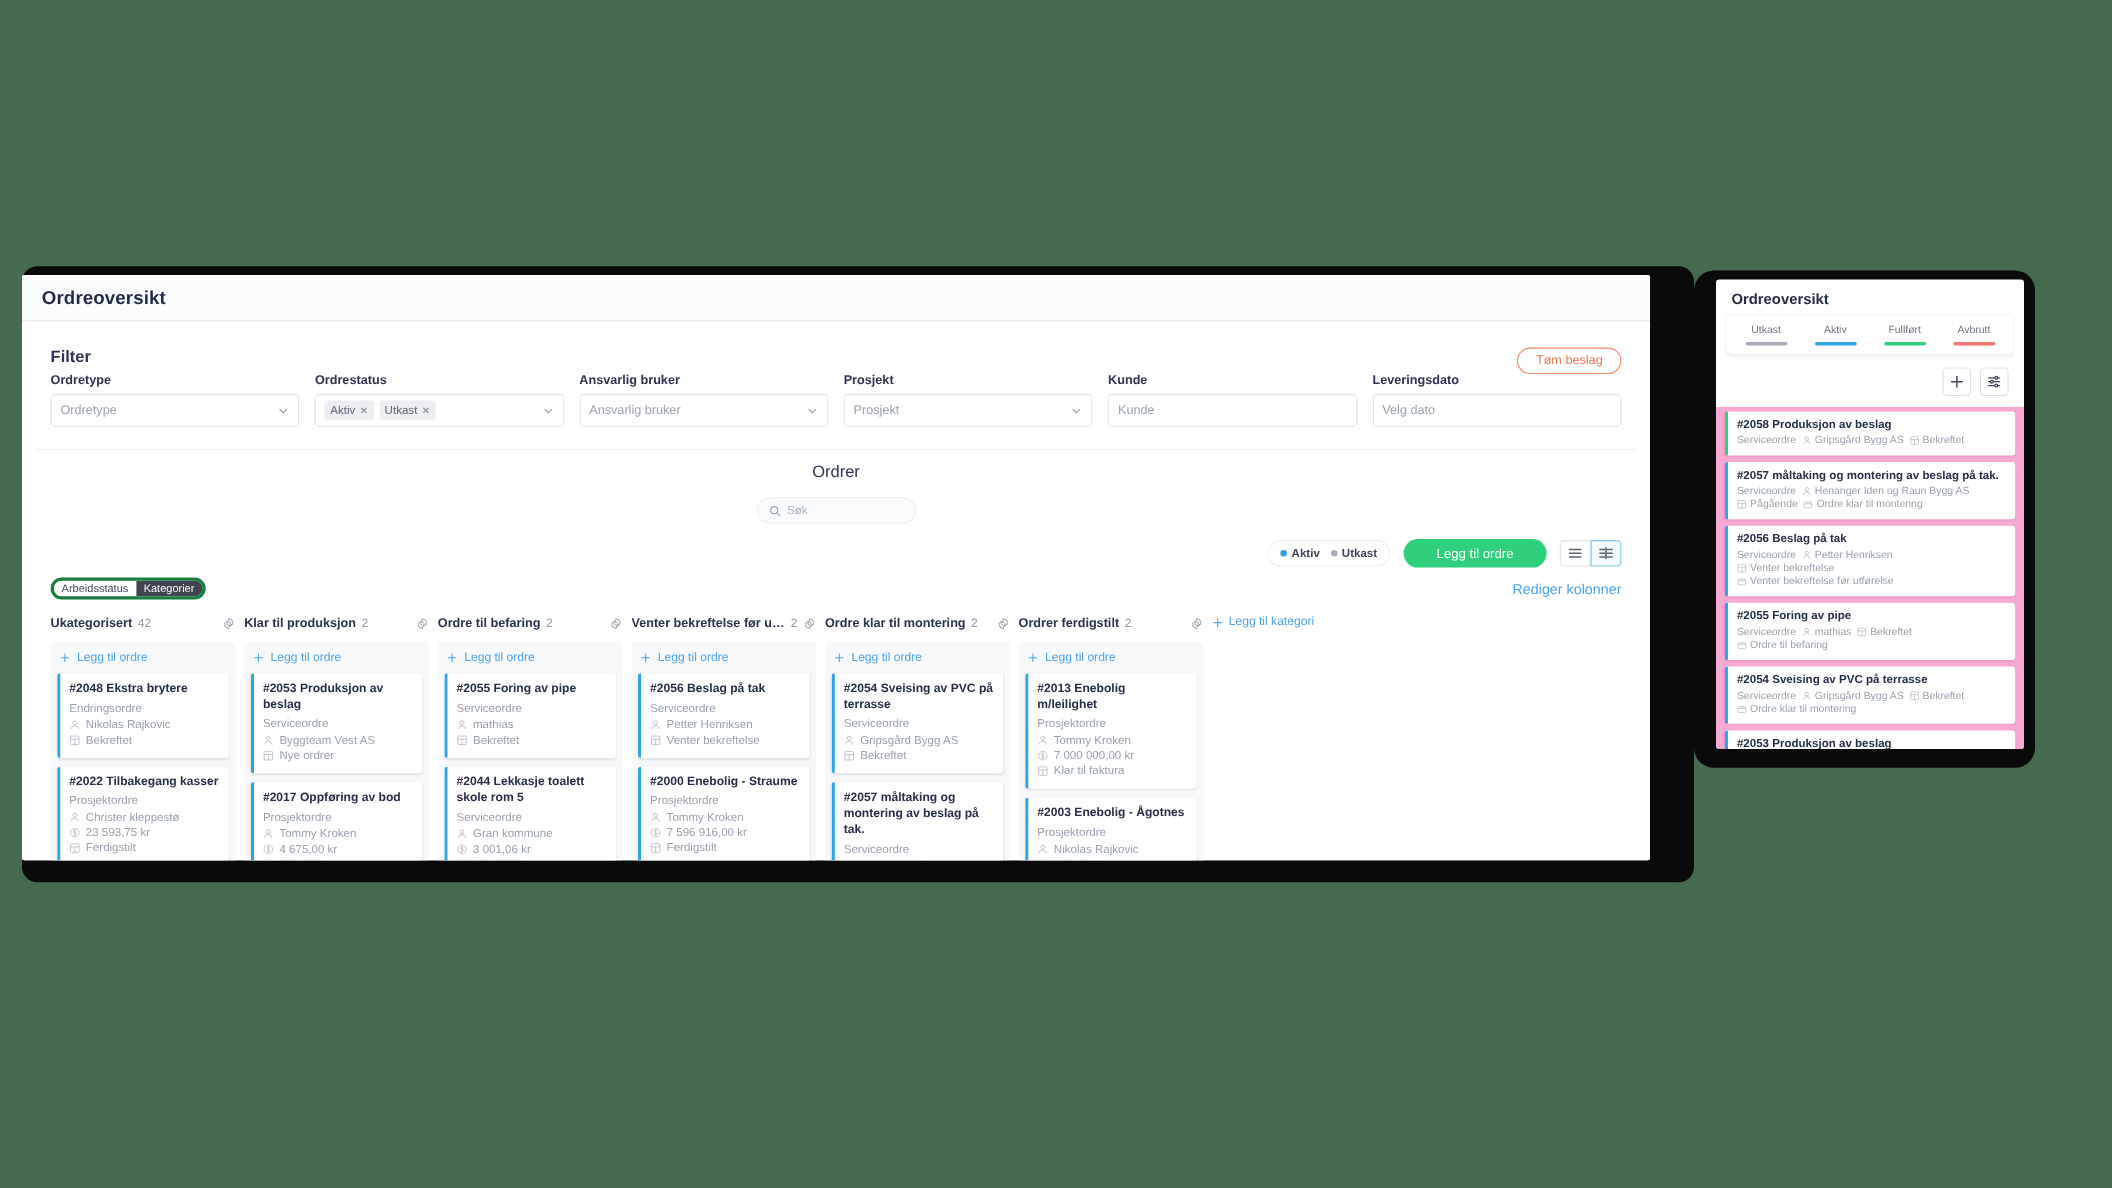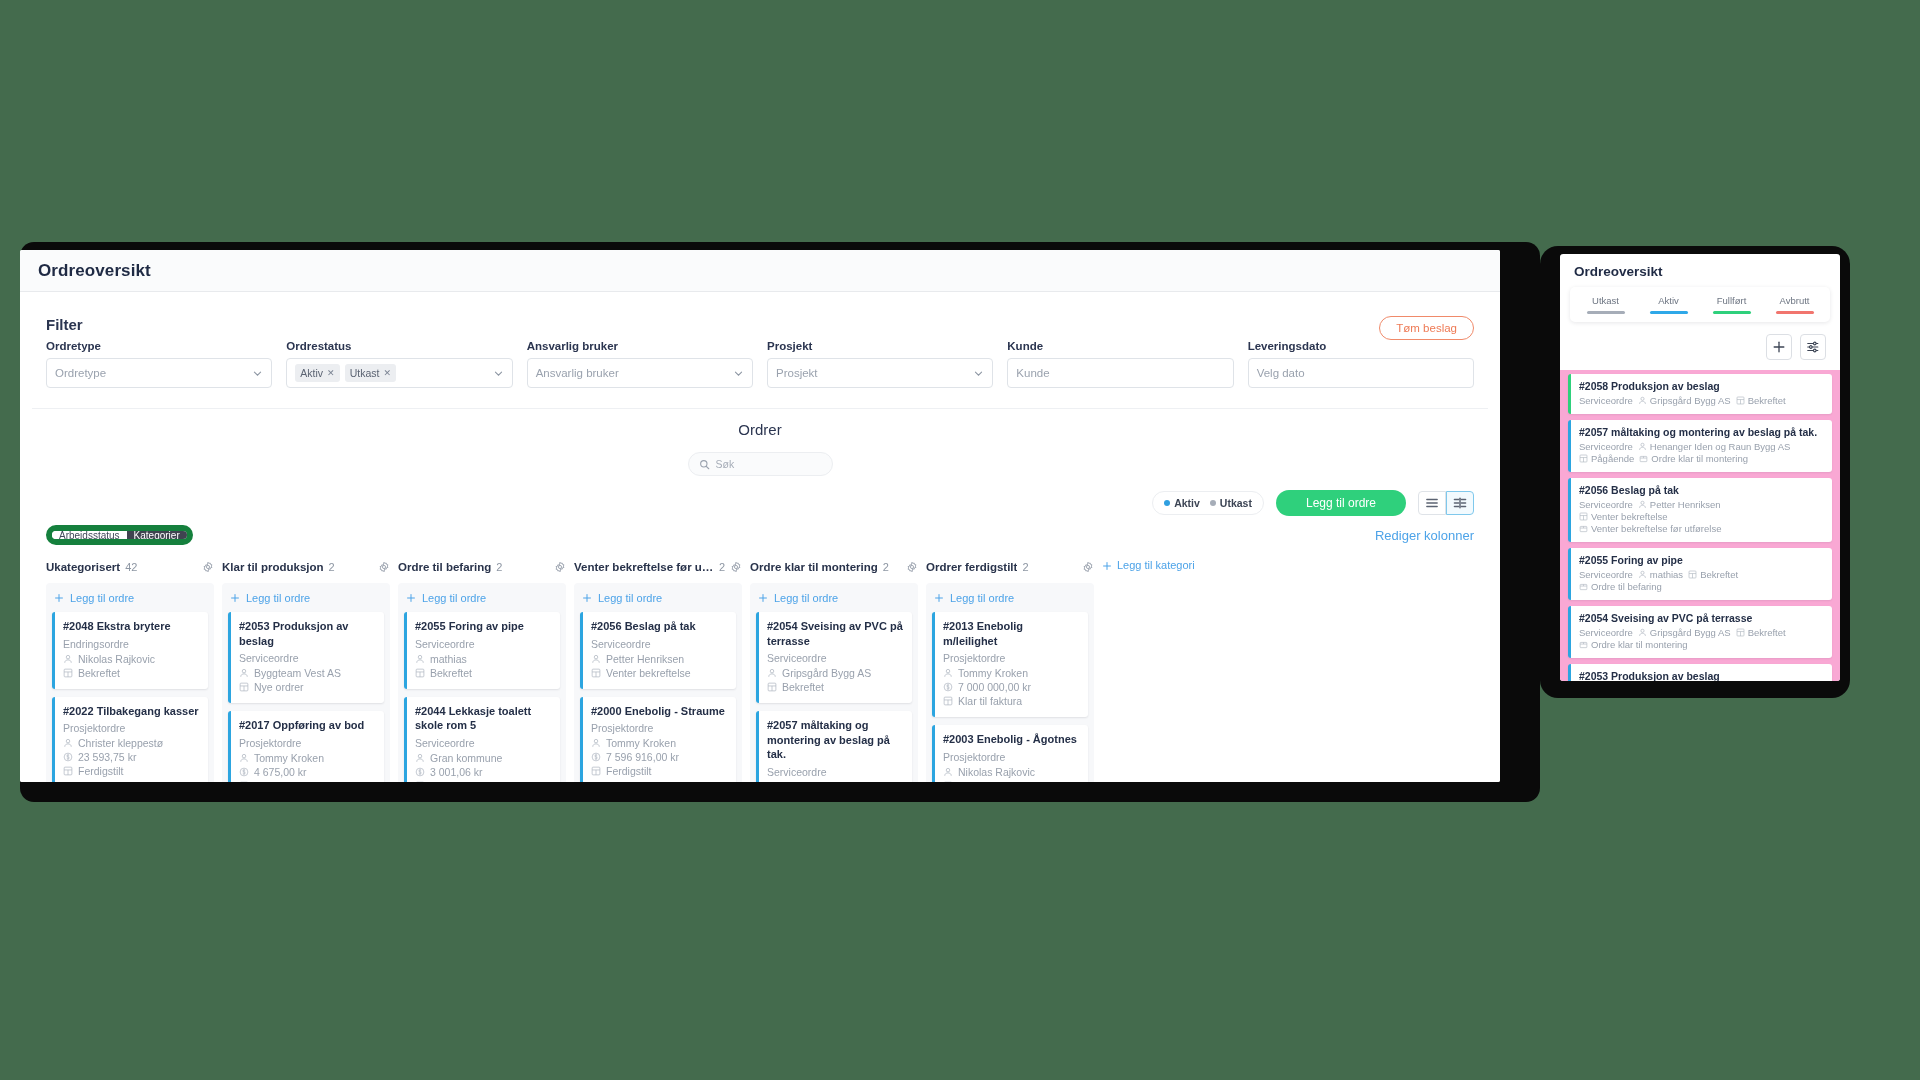--- a/index.html
+++ b/index.html
@@ -137,21 +137,21 @@
     border: 1px solid #dfe3e8;
     background: #fff;
     display: flex; align-items: center; justify-content: center;
     cursor: pointer;
   }
   .view-btn:first-child { border-radius: 4px 0 0 4px; }
   .view-btn:last-child { border-radius: 0 4px 4px 0; border-color: #7fc8ec; background: #f2fafe; }
 
   .subtoolbar { display: flex; align-items: center; margin-top: 9px; }
   .segmented {
-    display: inline-flex; border: 6px solid #15803d;
+    display: inline-flex; border: 3px solid #15803d;
     border-radius: 13px; overflow: hidden; height: 20px;
   }
   .seg {
     font-size: 10px; padding: 0 7px;
     display: flex; align-items: center;
     color: #40485a; background: #fff; cursor: pointer;
   }
   .seg.active { background: #3f4450; color: #fff; }
   .edit-cols {
     margin-left: auto; color: #4da3e8; font-size: 13px; cursor: pointer;

